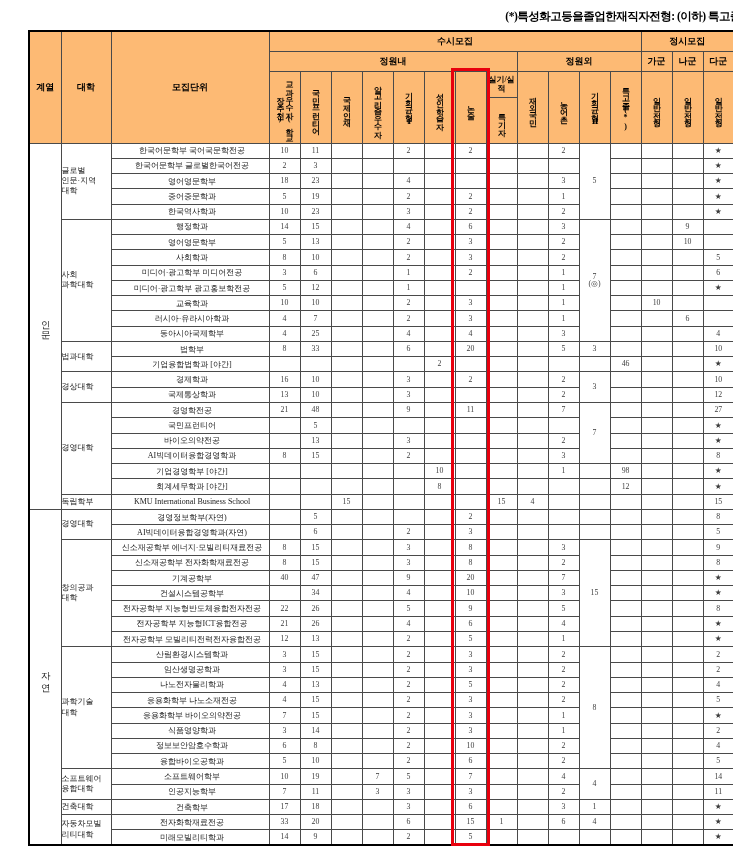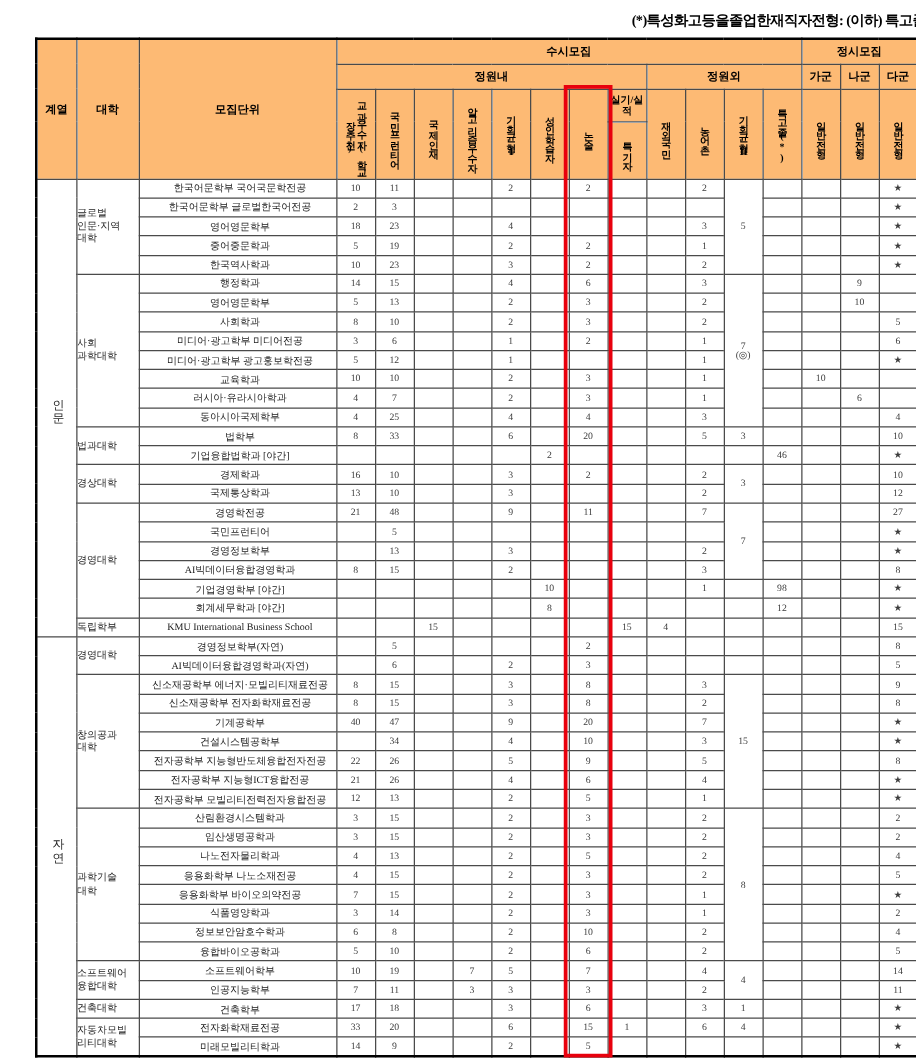--- a/index.html
+++ b/index.html
@@ -422,21 +422,21 @@
           <td class="num nonsul"></td>
           <td class="num"></td>
           <td class="num"></td>
           <td class="num"></td>
           <td class="num"></td>
           <td class="num"></td>
           <td class="num"></td>
           <td class="num">★</td>
         </tr>
         <tr>
-          <td class="unit">경영정보학부</td>
+          <td class="unit">바이오의약전공</td>
           <td class="num"></td>
           <td class="num">13</td>
           <td class="num"></td>
           <td class="num"></td>
           <td class="num">3</td>
           <td class="num"></td>
           <td class="num nonsul"></td>
           <td class="num"></td>
           <td class="num"></td>
           <td class="num">2</td>

